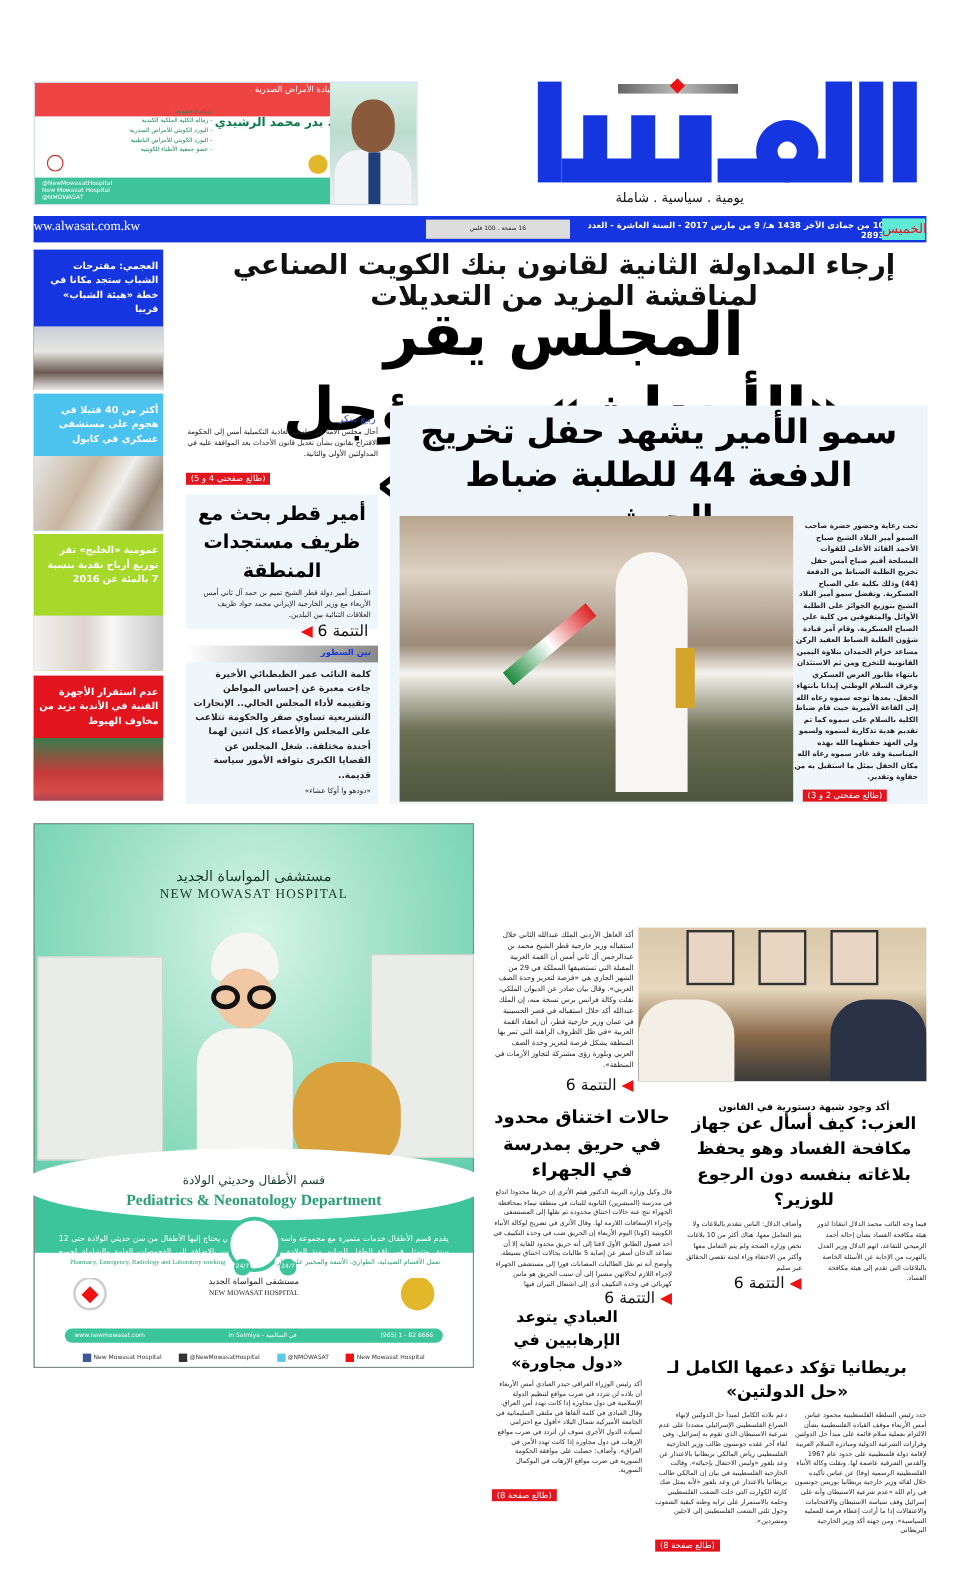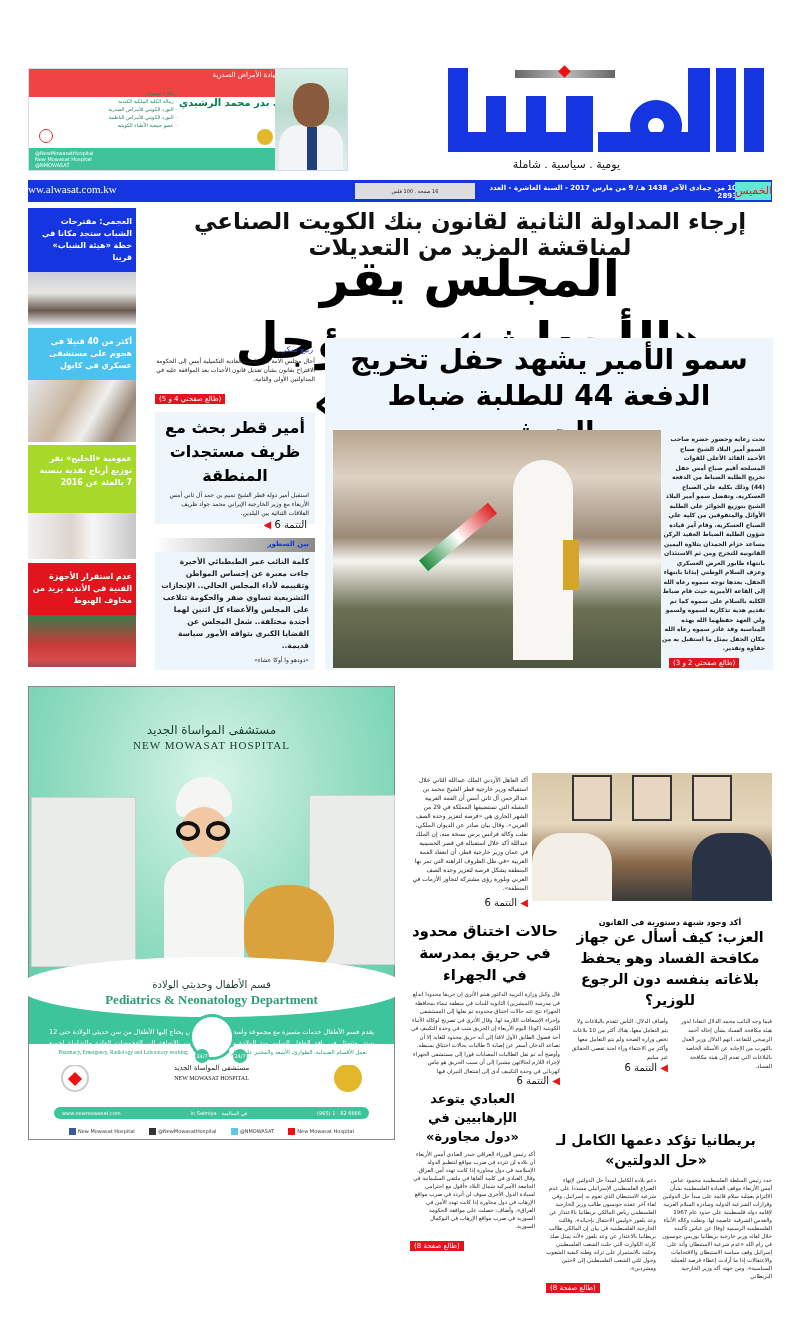--- a/index.html
+++ b/index.html
@@ -34,21 +34,21 @@
 .mainhead{left:170px;top:248px;width:600px;font-size:50px;font-weight:bold;color:#000;text-align:center;letter-spacing:-2px;line-height:62px}
 
 .rail{left:28px;width:108px;overflow:hidden}
 .rail .title{color:#fff;font-size:8px;font-weight:bold;padding:8px 4px;line-height:12px}
 .rail .img{position:relative}
 .rail .num{position:absolute;left:6px;bottom:0;font-family:"Liberation Serif",serif;font-weight:bold;font-size:14px;color:#e11}
 
 .byline{left:195px;top:345px;width:118px;font-size:8px;color:#2a3fb8}
 .snip{font-size:6px;line-height:9px;color:#222}
 .redtag{background:#e2141e;color:#fff;font-size:7px;padding:1px 4px;display:inline-block}
-.cont{font-size:10px;color:#111}
+.cont{font-size:13px;color:#111}
 .cont b{color:#e11}
 .box{background:#eef6fb}
 .headline{font-weight:bold;color:#000;text-align:center;letter-spacing:-1px}
 .photo{overflow:hidden}
 
 .ad{left:28px;top:686px;width:367px;height:454px;background:#3cc49b;border:1px solid #888}
 .ad-top{position:absolute;left:0;top:0;width:100%;height:310px;background:radial-gradient(ellipse at 50% 30%,#d9f5ea 0%,#9fe0c8 45%,#5fcca9 100%)}
 .ad-name-ar{position:absolute;left:0;right:0;top:36px;text-align:center;font-size:12px;color:#1a3a2c}
 .ad-name-en{position:absolute;left:0;right:0;top:52px;text-align:center;font-family:"Liberation Serif",serif;font-size:11px;color:#1a3a2c;letter-spacing:1px}
 .bldg{position:absolute;background:#e9ece8;border:1px solid #cfd3cf}

